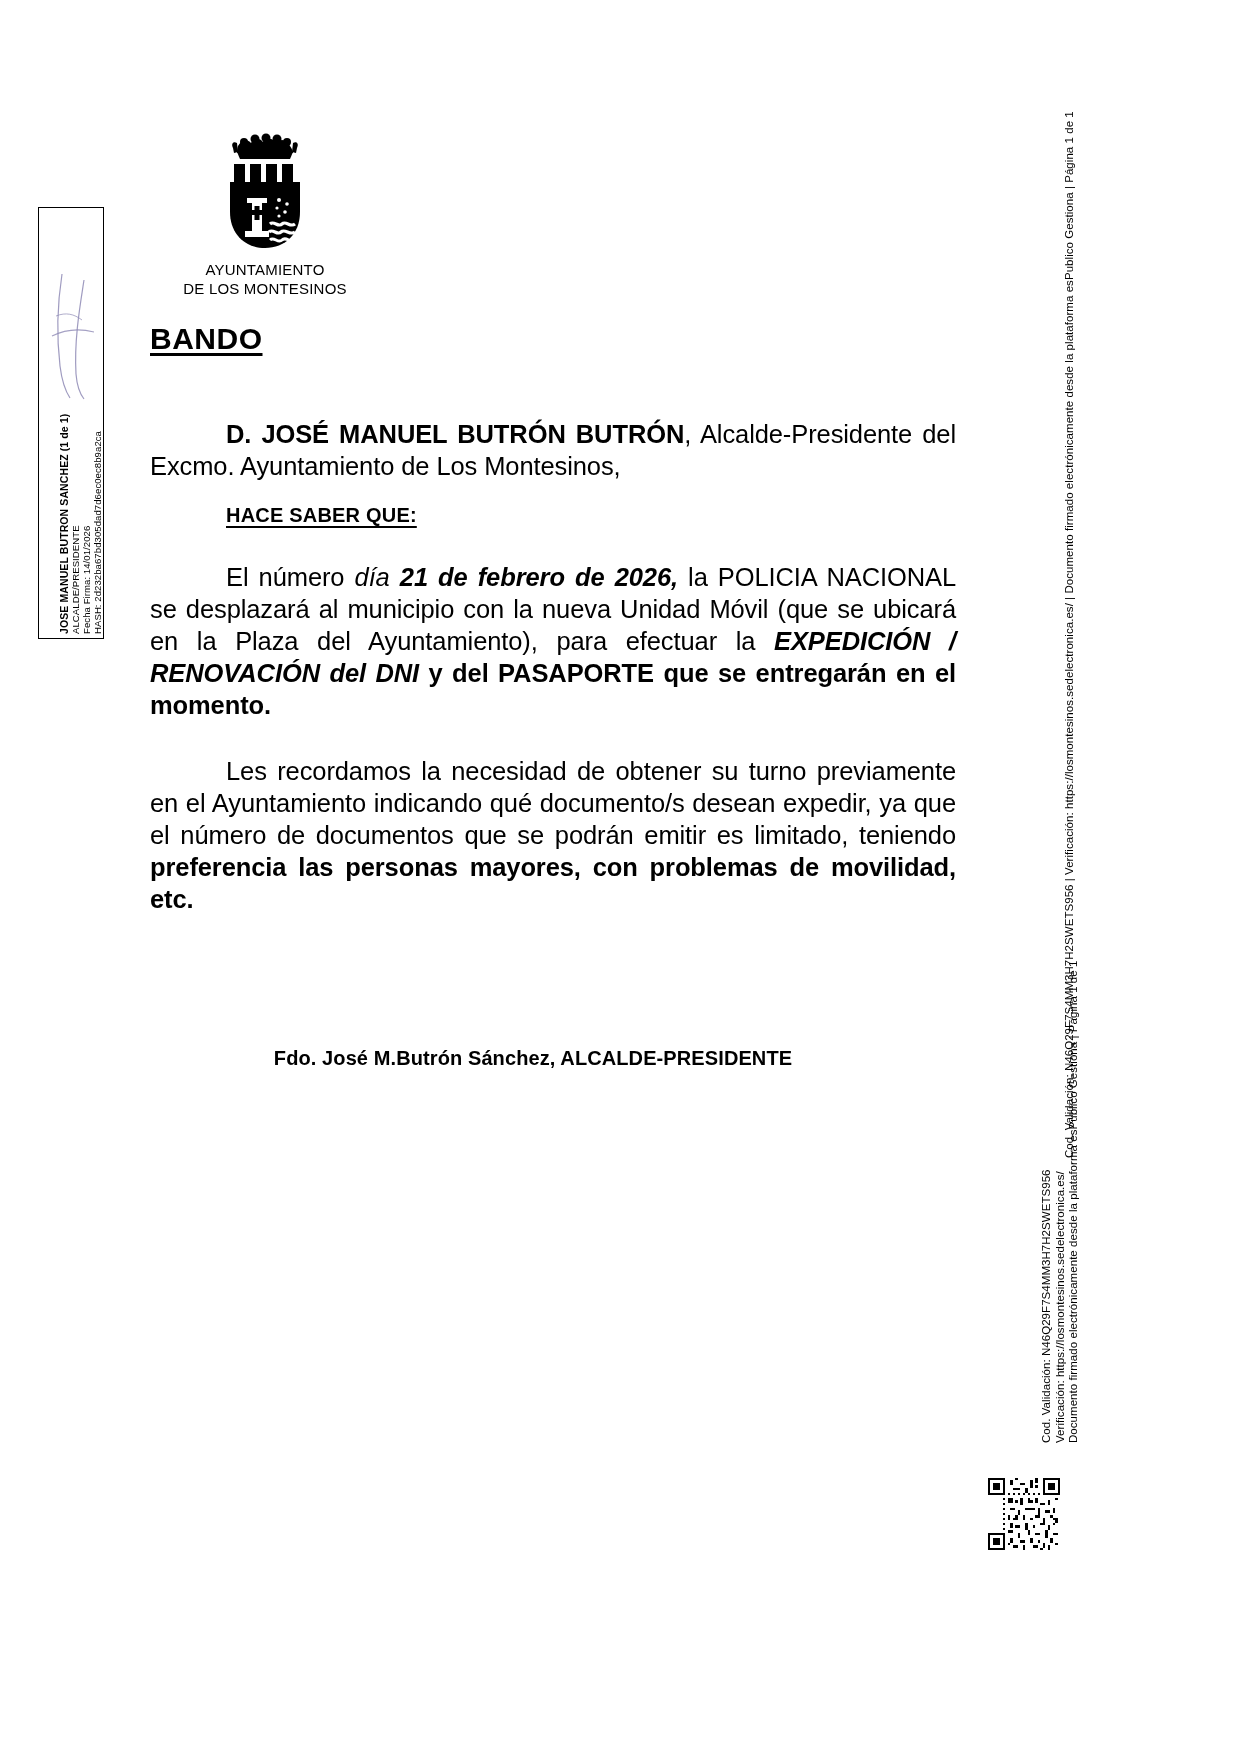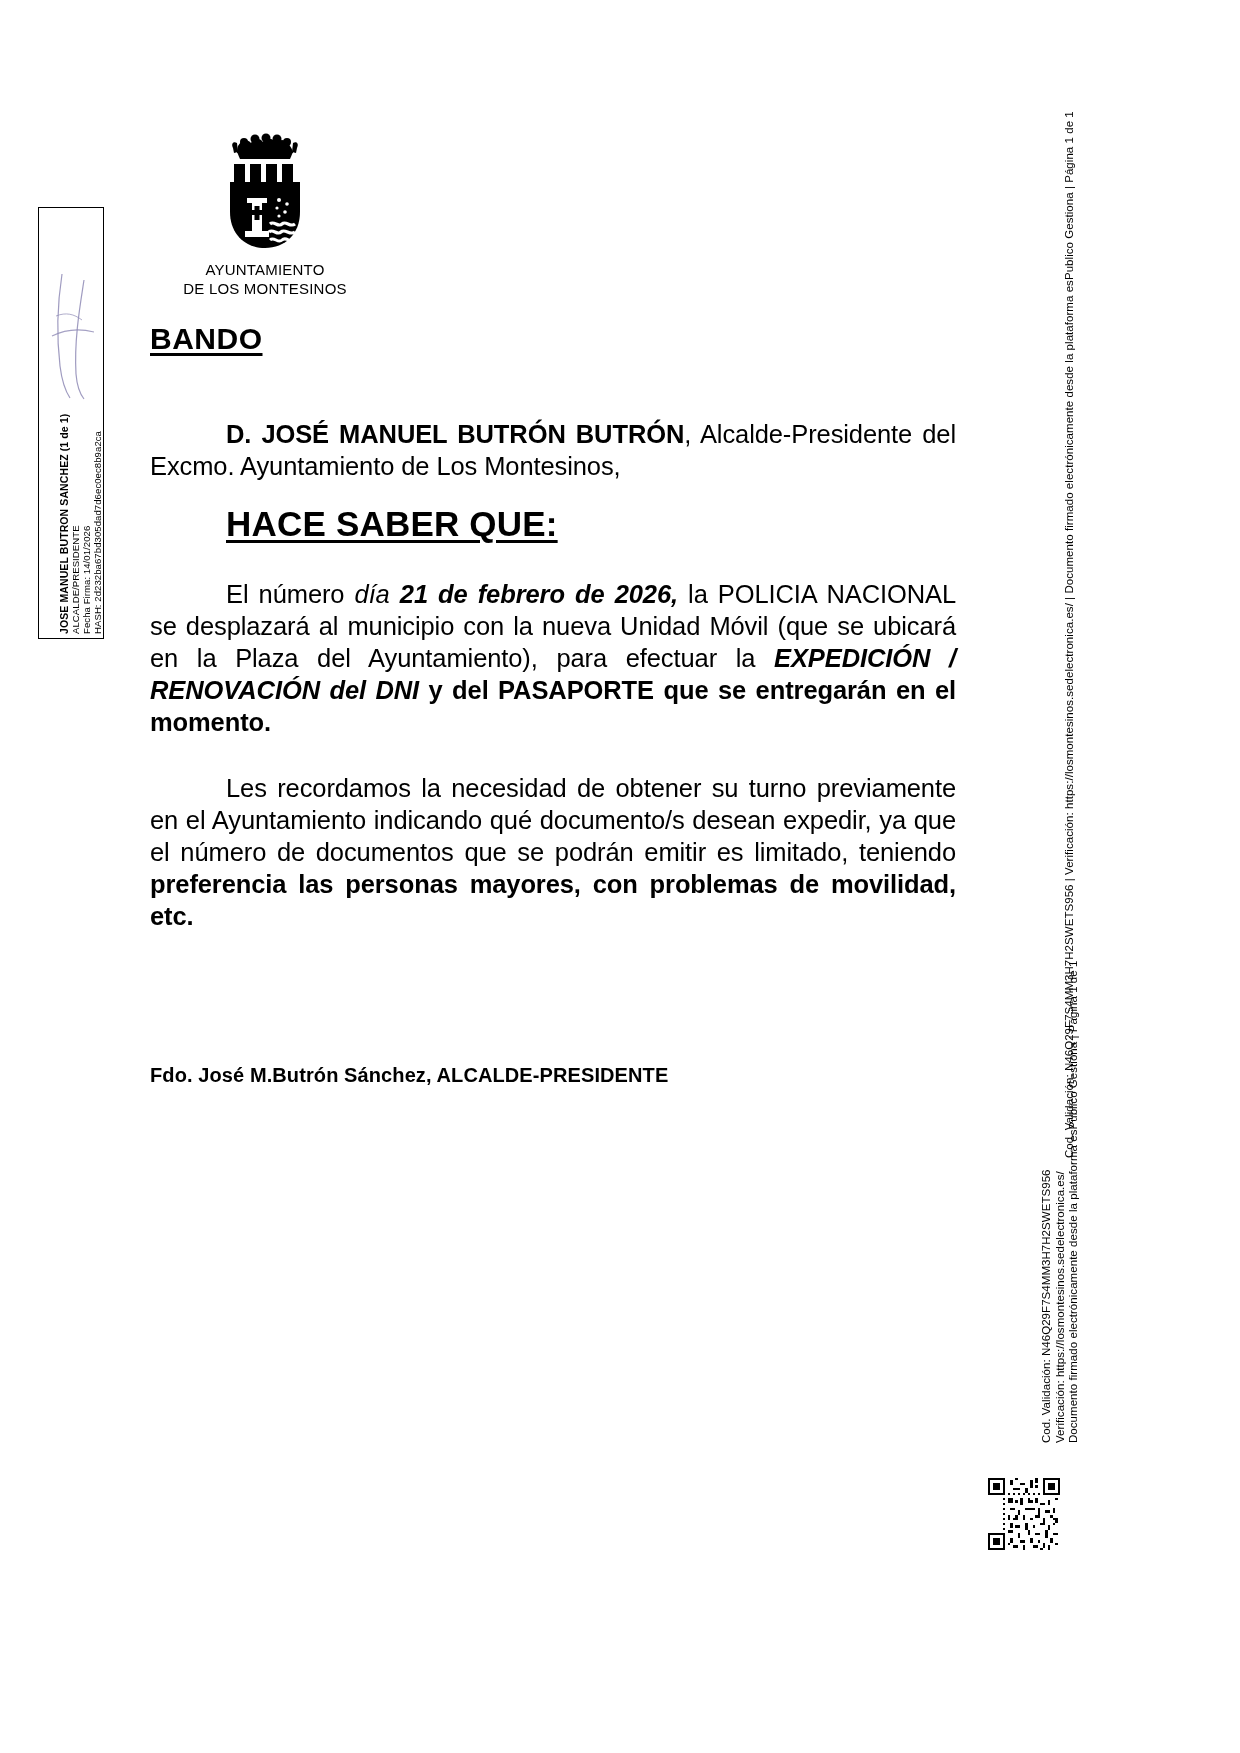--- a/index.html
+++ b/index.html
@@ -113,34 +113,35 @@
     text-justify: inter-word;
     text-indent: 76px;
     letter-spacing: -0.1px;
   }
   .gap-sm { height: 22px; }
   .gap-md { height: 34px; }
   .gap-lg { height: 58px; }
   .gap-xl { height: 74px; }
 
   .subtitle {
-    font-size: 35px;
+    font-size: 20px;
     font-weight: bold;
     text-decoration: underline;
     text-underline-offset: 4px;
     margin: 0;
     padding-left: 76px;
     letter-spacing: 0.2px;
   }
   b.bi { font-weight: bold; font-style: italic; }
   i.it { font-style: italic; }
   b.bd { font-weight: bold; }
 
   .signoff {
     margin: 0;
+    text-align: center;
     font-size: 20px;
     font-weight: bold;
     letter-spacing: 0.1px;
     padding-right: 40px;
   }
 
   
   .vmeta {
     position: absolute;
     transform-origin: 0 0;

